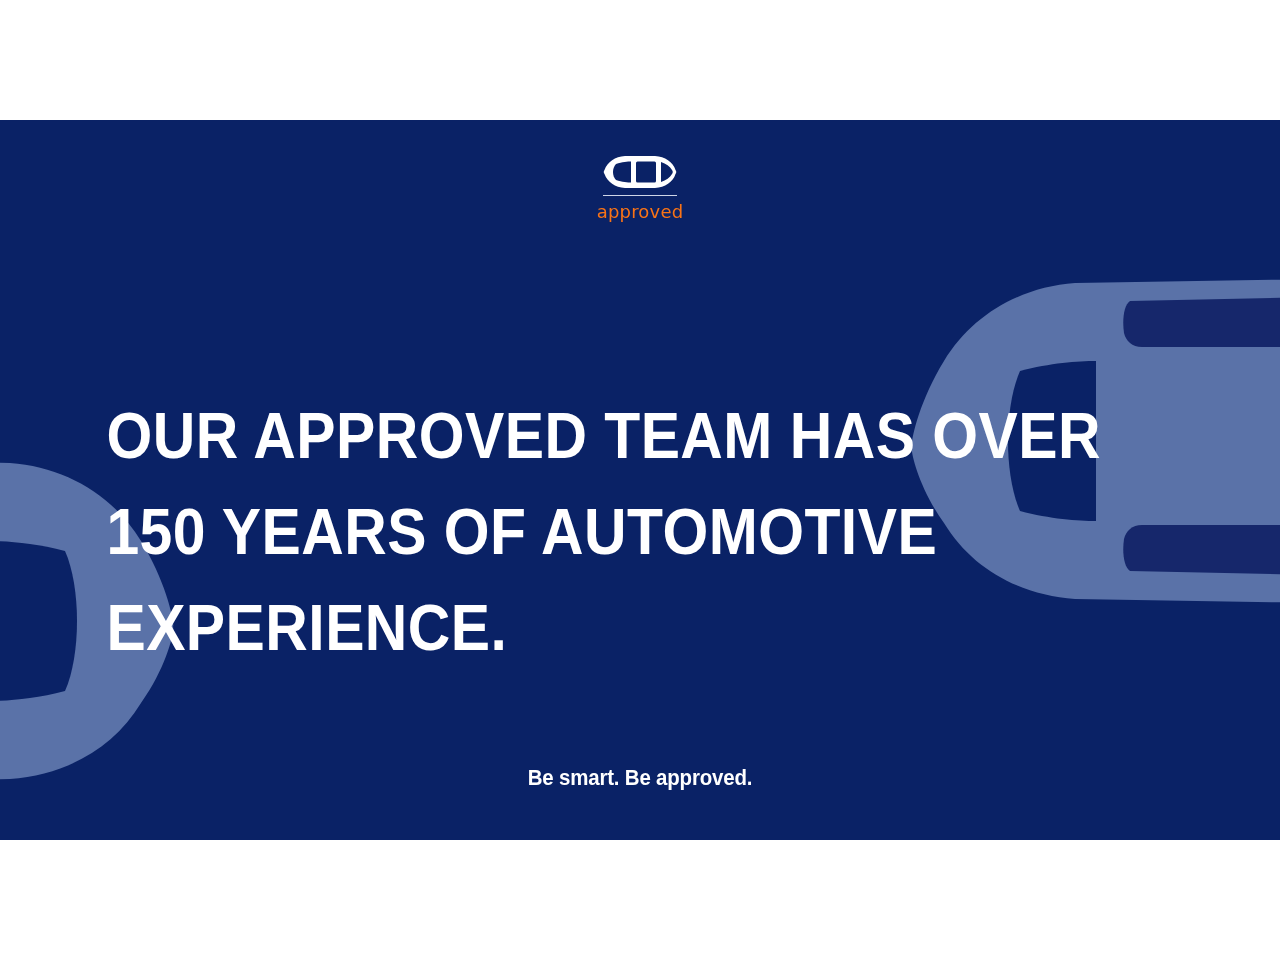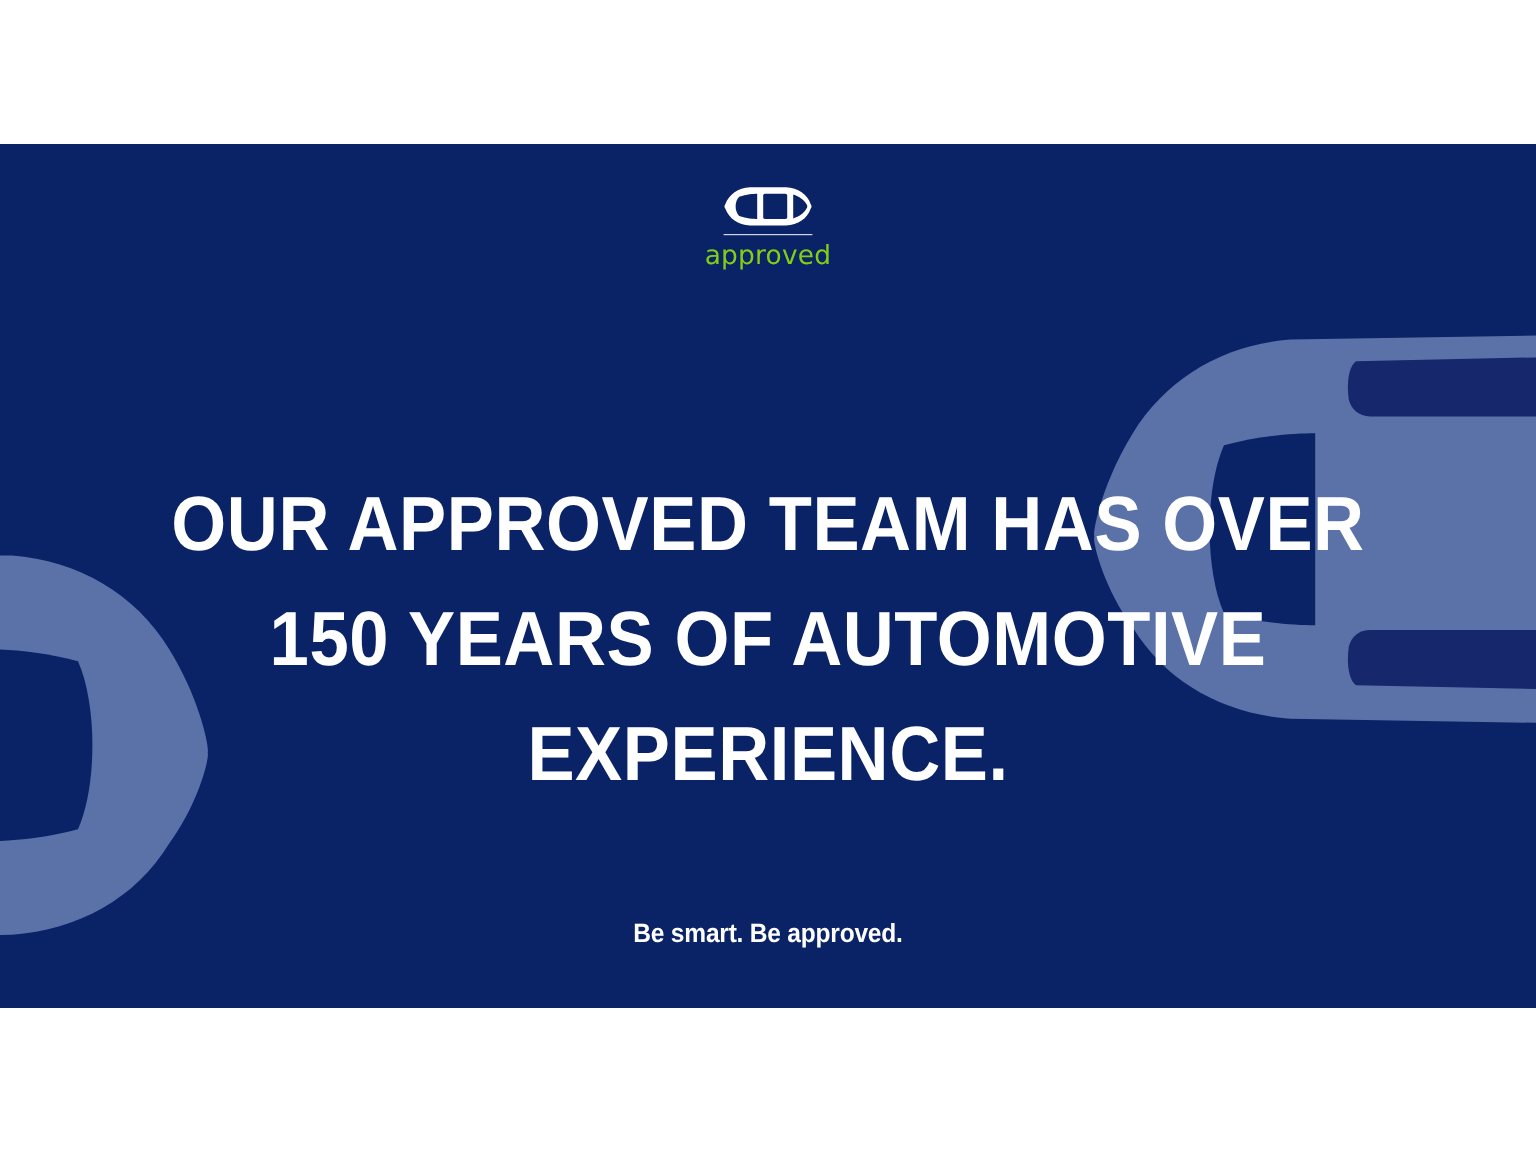--- a/index.html
+++ b/index.html
@@ -69,35 +69,35 @@
     display: block;
   }
   #logo-divider {
     width: 74px;
     height: 1px;
     background: #cfd6e8;
     margin-top: 6px;
   }
   #logo-wordmark {
     margin-top: 7px;
-    color: #84cc16;
+    color: #f97316;
     font-family: "DejaVu Sans", sans-serif;
-    font-size: 22px;
+    font-size: 18px;
     font-weight: 400;
     letter-spacing: 0.2px;
     line-height: 1;
   }
 
   
   #headline {
     position: absolute;
     left: 60px;
     right: 60px;
     top: 268px;
-    text-align: center;
+    text-align: left;
     color: #ffffff;
   }
   .headline-line {
     display: block;
     font-family: "Liberation Sans Narrow", "Liberation Sans", sans-serif;
     font-size: 64px;
     font-weight: 700;
     line-height: 96px;
     letter-spacing: 0.5px;
     white-space: nowrap;

